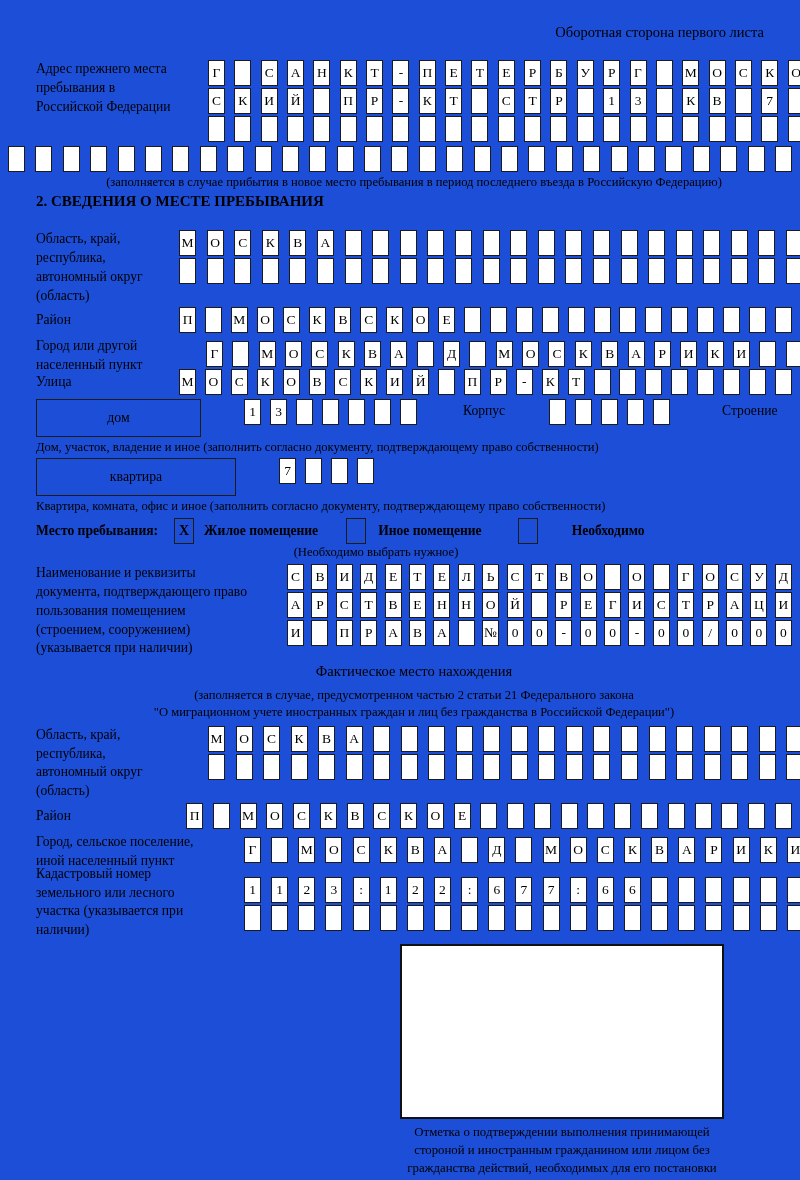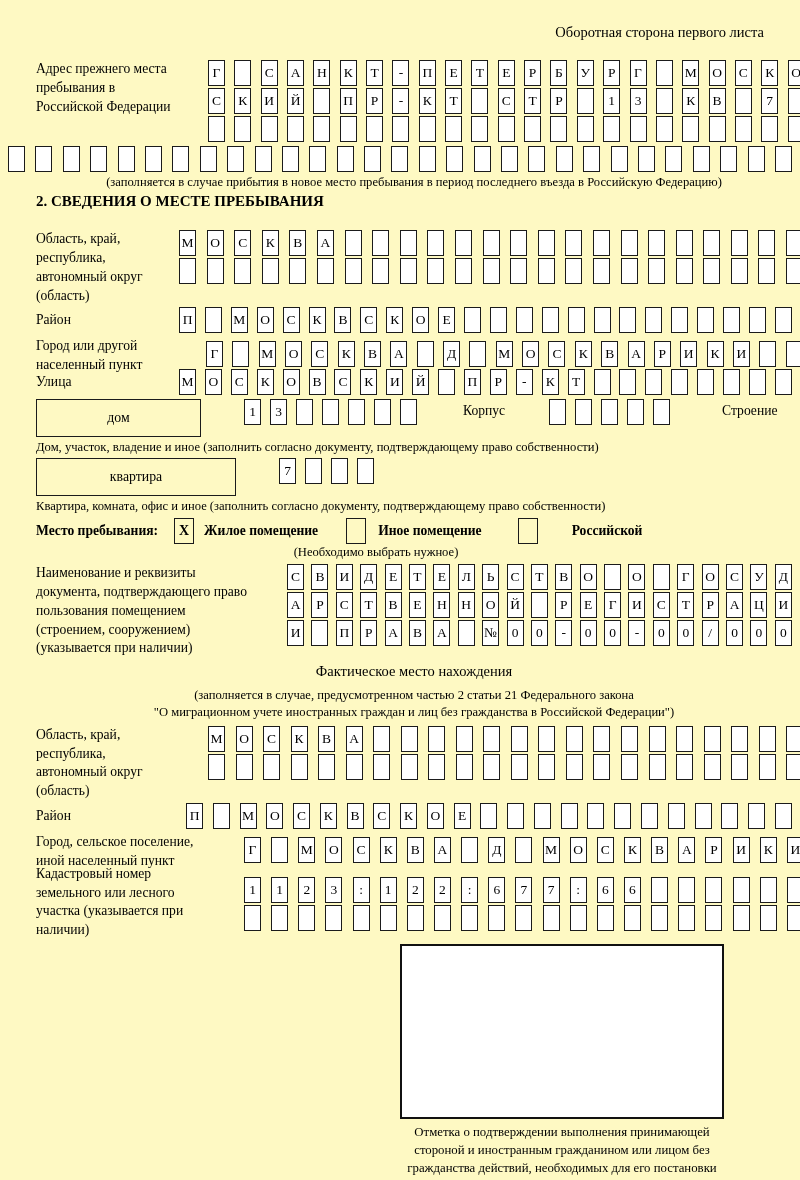--- a/index.html
+++ b/index.html
@@ -1,16 +1,16 @@
 <!DOCTYPE html>
 <html lang="ru"><head>
 <meta charset="utf-8">
 <style>
   html,body{margin:0;padding:0;background:#888;}
-  .page{position:relative;width:800px;height:1180px;margin:0 auto;background:#fef9c3;color:#000;
+  .page{position:relative;width:800px;height:1180px;margin:0 auto;background:#1d4ed8;color:#000;
         overflow:hidden;box-sizing:border-box;padding:24px 8px 0 36px;
         font-family:"Liberation Serif", serif;}
   .hdr{text-align:right;padding-right:28px;font-size:14.5px;height:20px;}
   .frow{display:flex;align-items:flex-start;margin-bottom:2px;gap:36px;}
   .frow.h30{height:30px;}
   .flabel{font-size:13.6px;line-height:1.38;flex-shrink:0;}
   .w107{width:107px}.w134{width:134px}.w136{width:136px}.w114{width:114px}.w172{width:172px}.w215{width:215px}
   .rows{display:flex;flex-direction:column;}
   .pt4{padding-top:4px}.pt12{padding-top:12px}
   .brow{display:flex;justify-content:space-between;height:26px;margin-bottom:2px;}
@@ -354,21 +354,21 @@
   </div>
   <div class="note">Квартира, комната, офис и иное (заполнить согласно документу, подтверждающему право собственности)</div>
 
   <div class="chkrow">
     <span class="mr16">Место пребывания:</span>
     <span class="cbx mr10">X</span>
     <span class="mr28">Жилое помещение</span>
     <span class="cbx mr12"></span>
     <span class="mr36">Иное помещение</span>
     <span class="cbx mr34"></span>
-    <span>Российской</span>
+    <span>Необходимо</span>
   </div>
   <div class="note needed">(Необходимо выбрать нужное)</div>
 
   <div class="frow docblock">
     <div class="flabel w215">Наименование и реквизиты документа, подтверждающего право пользования помещением (строением, сооружением) (указывается при наличии)</div>
     <div class="rows">
       <div class="brow bw505">
           <span class="cb">С</span>
           <span class="cb">В</span>
           <span class="cb">И</span>

